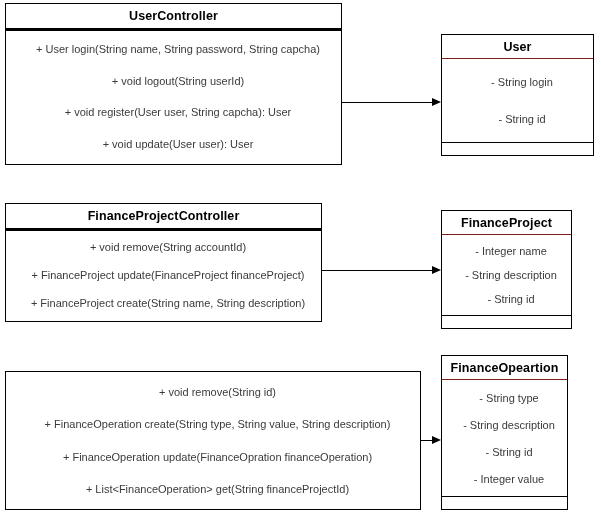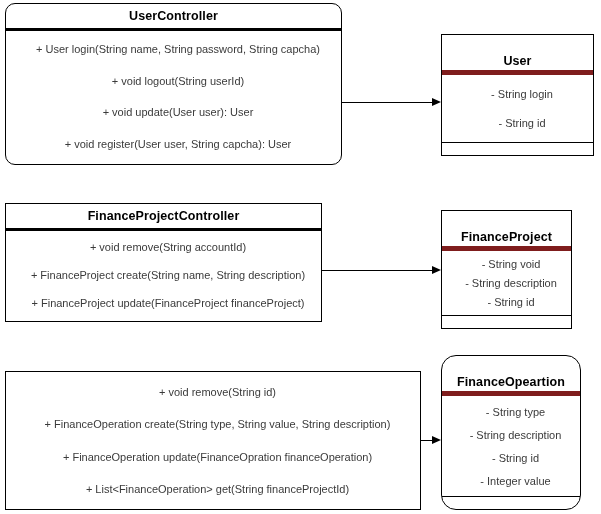--- a/index.html
+++ b/index.html
@@ -33,22 +33,21 @@
     display: flex;
     align-items: center;
     justify-content: center;
   }
   
   .sep-double {
     border-bottom: 1px solid #000000;
     box-shadow: 0 2px 0 0 #000000;
   }
   .sep-single {
-    border-bottom: 5px solid #7f1d1d;
-    margin-top: 16px;
+    border-bottom: 1px solid #7f1d1d;
   }
   .uml-members {
     box-sizing: border-box;
     flex: 1 1 auto;
     display: flex;
     flex-direction: column;
     justify-content: space-around;
     padding: 4px 0 4px 0;
   }
   .member {
@@ -77,74 +76,74 @@
     border-top: 4.5px solid transparent;
     border-bottom: 4.5px solid transparent;
     border-left: 9px solid #000000;
   }
 </style>
 </head>
 <body>
 
 <div id="canvas">
 
-  <div class="uml-class" style="left:5px; top:3px; width:337px; height:162px;border-radius:10px;">
+  <div class="uml-class" style="left:5px; top:3px; width:337px; height:162px;">
     <div class="uml-title sep-double" style="height:25px; flex:0 0 25px;">UserController</div>
     <div class="uml-members">
       <div class="member">+ User login(String name, String password, String capcha)</div>
       <div class="member">+ void logout(String userId)</div>
+      <div class="member">+ void register(User user, String capcha): User</div>
       <div class="member">+ void update(User user): User</div>
-      <div class="member">+ void register(User user, String capcha): User</div>
     </div>
   </div>
 
   <div class="uml-class" style="left:441px; top:34px; width:153px; height:122px;">
     <div class="uml-title sep-single" style="height:24px; flex:0 0 24px;">User</div>
     <div class="uml-members">
       <div class="member">- String login</div>
       <div class="member">- String id</div>
     </div>
     <div class="uml-footer"></div>
   </div>
 
   <div class="connector" style="left:342px; top:102px; width:91px;"></div>
   <div class="arrowhead" style="left:432px; top:98px;"></div>
 
   <div class="uml-class" style="left:5px; top:203px; width:317px; height:119px;">
     <div class="uml-title sep-double" style="height:25px; flex:0 0 25px;">FinanceProjectController</div>
     <div class="uml-members">
       <div class="member">+ void remove(String accountId)</div>
+      <div class="member">+ FinanceProject update(FinanceProject financeProject)</div>
       <div class="member">+ FinanceProject create(String name, String description)</div>
-      <div class="member">+ FinanceProject update(FinanceProject financeProject)</div>
     </div>
   </div>
 
   <div class="uml-class" style="left:441px; top:210px; width:131px; height:119px;">
     <div class="uml-title sep-single" style="height:24px; flex:0 0 24px;">FinanceProject</div>
     <div class="uml-members">
-      <div class="member">- String void</div>
+      <div class="member">- Integer name</div>
       <div class="member">- String description</div>
       <div class="member">- String id</div>
     </div>
     <div class="uml-footer"></div>
   </div>
 
   <div class="connector" style="left:322px; top:270px; width:111px;"></div>
   <div class="arrowhead" style="left:432px; top:266px;"></div>
 
   <div class="uml-class" style="left:5px; top:371px; width:416px; height:139px;">
     <div class="uml-members">
       <div class="member">+ void remove(String id)</div>
       <div class="member">+ FinanceOperation create(String type, String value, String description)</div>
       <div class="member">+ FinanceOperation update(FinanceOpration financeOperation)</div>
       <div class="member">+ List&lt;FinanceOperation&gt; get(String financeProjectId)</div>
     </div>
   </div>
 
-  <div class="uml-class" style="left:441px; top:355px; width:140px; height:155px;border-radius:15px;">
+  <div class="uml-class" style="left:441px; top:355px; width:127px; height:155px;">
     <div class="uml-title sep-single" style="height:24px; flex:0 0 24px;">FinanceOpeartion</div>
     <div class="uml-members">
       <div class="member">- String type</div>
       <div class="member">- String description</div>
       <div class="member">- String id</div>
       <div class="member">- Integer value</div>
     </div>
     <div class="uml-footer"></div>
   </div>
 

